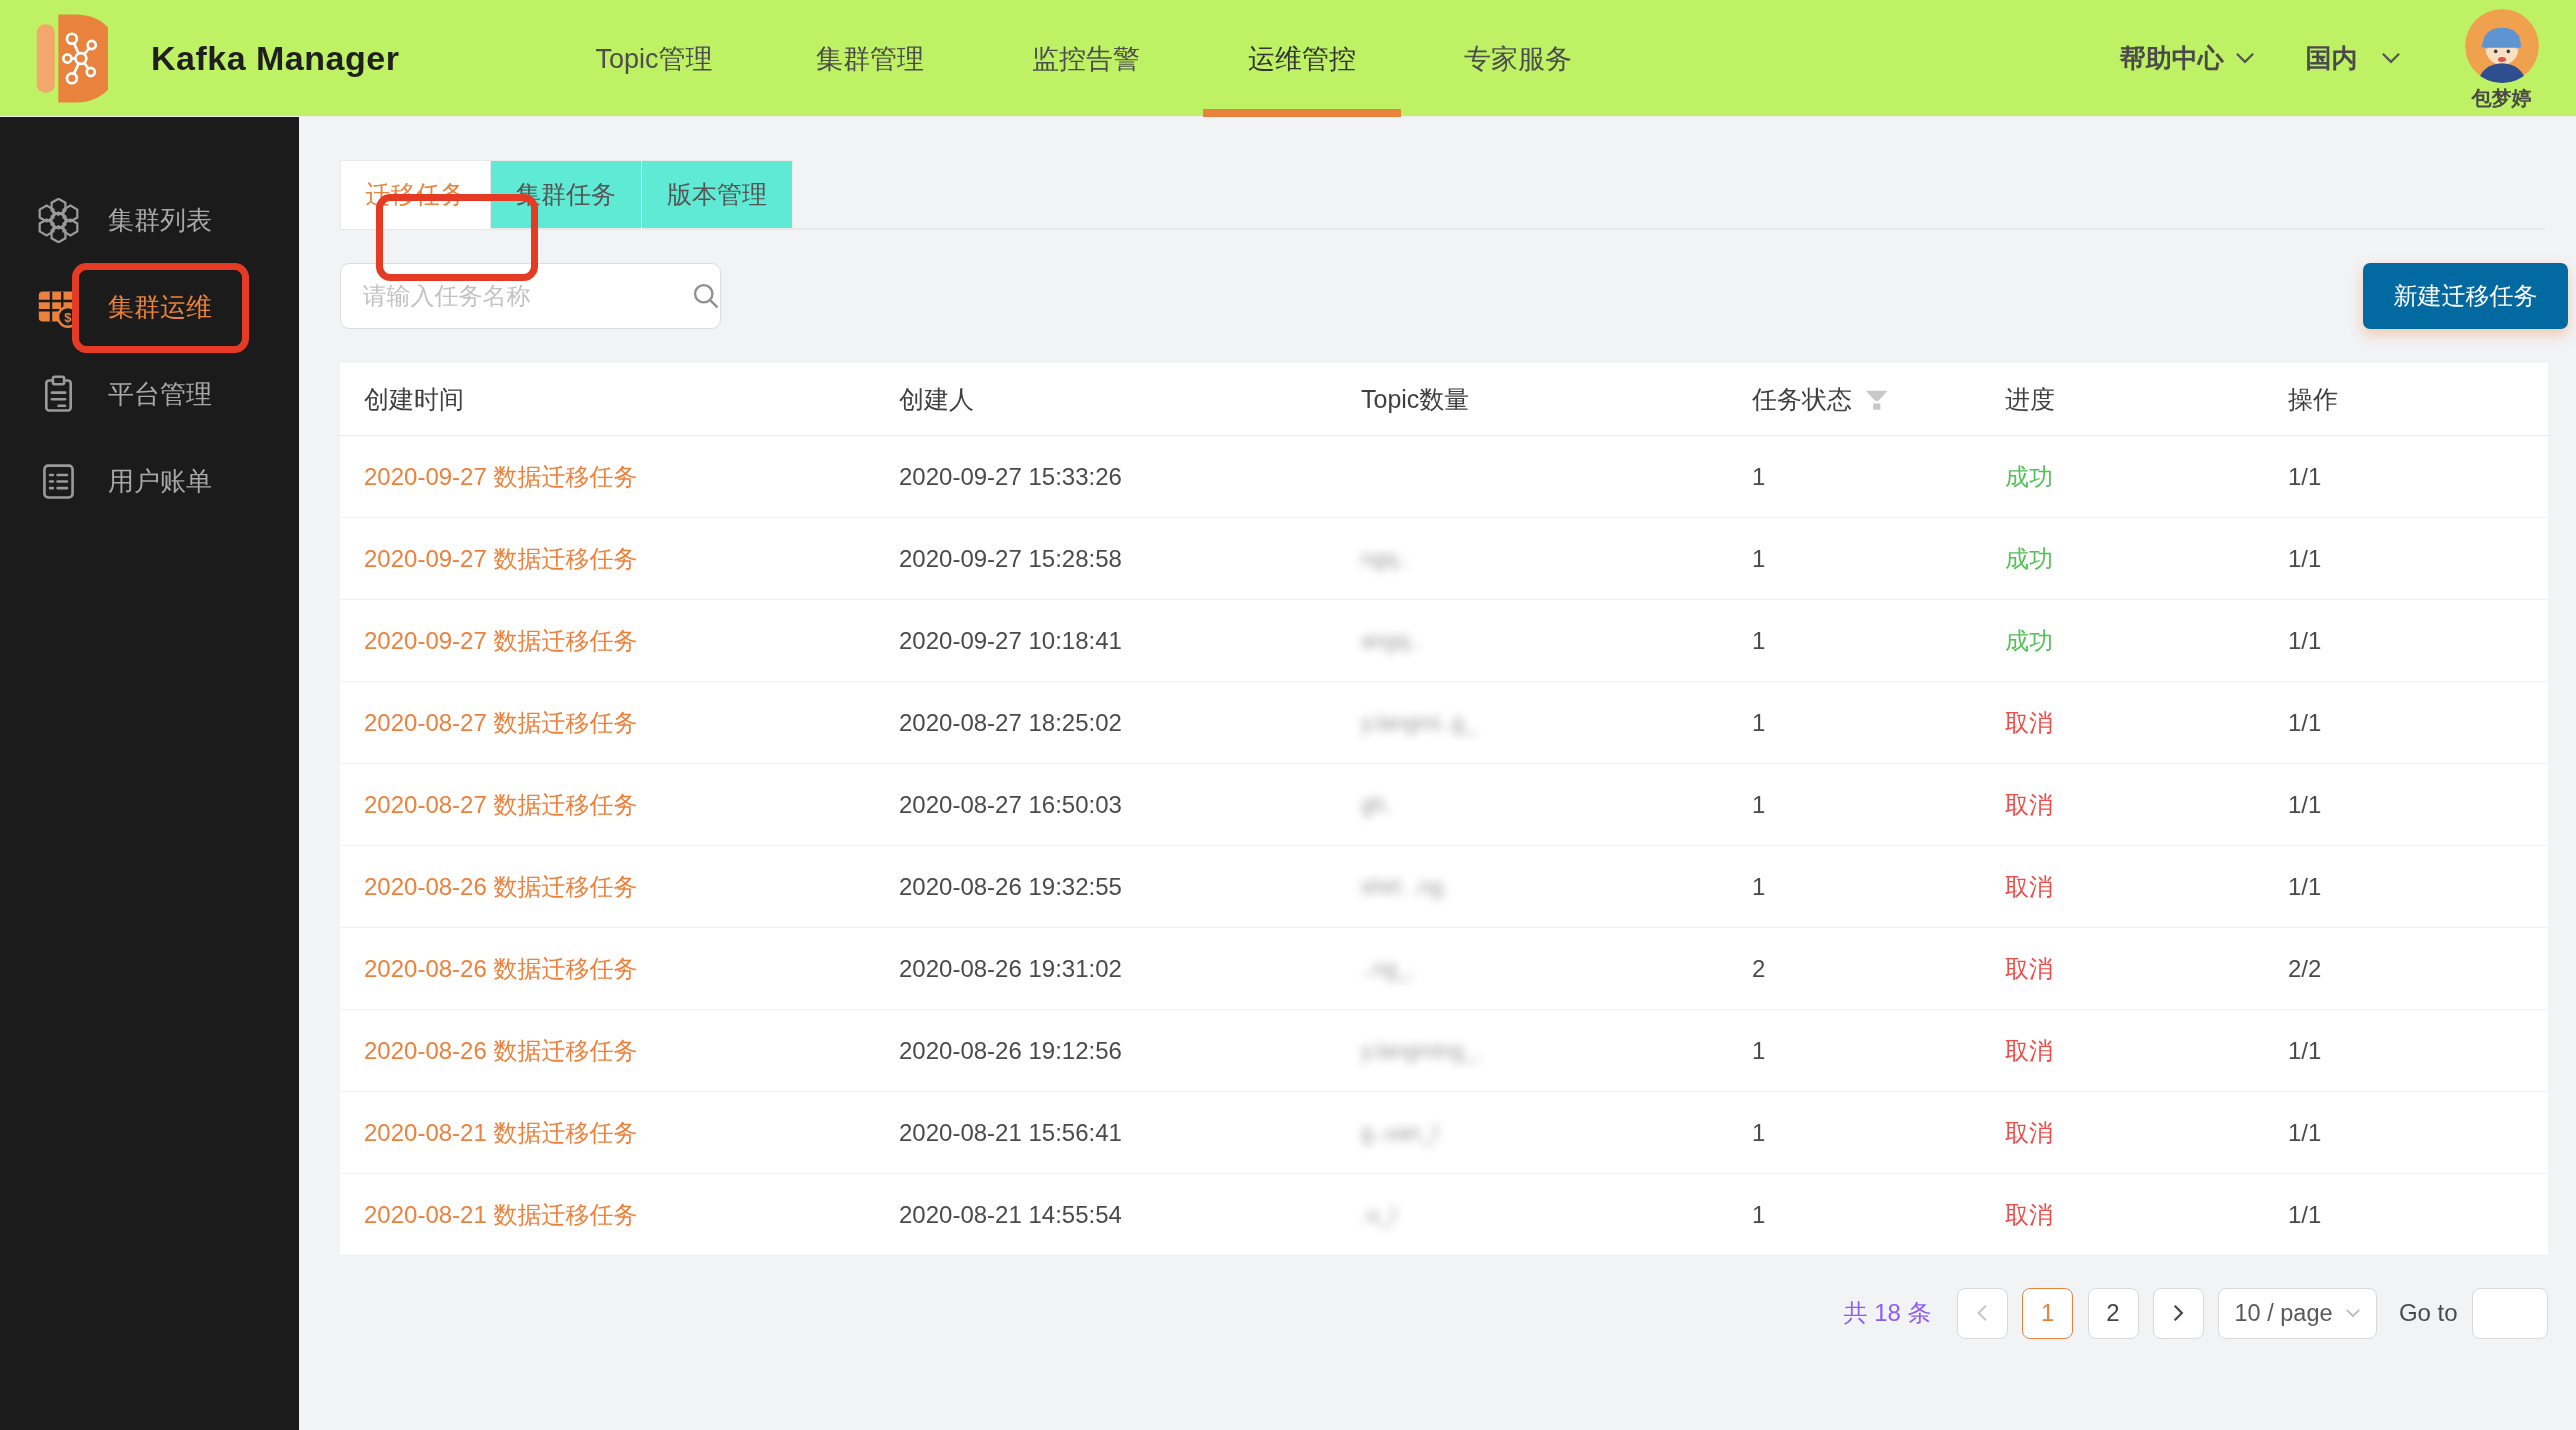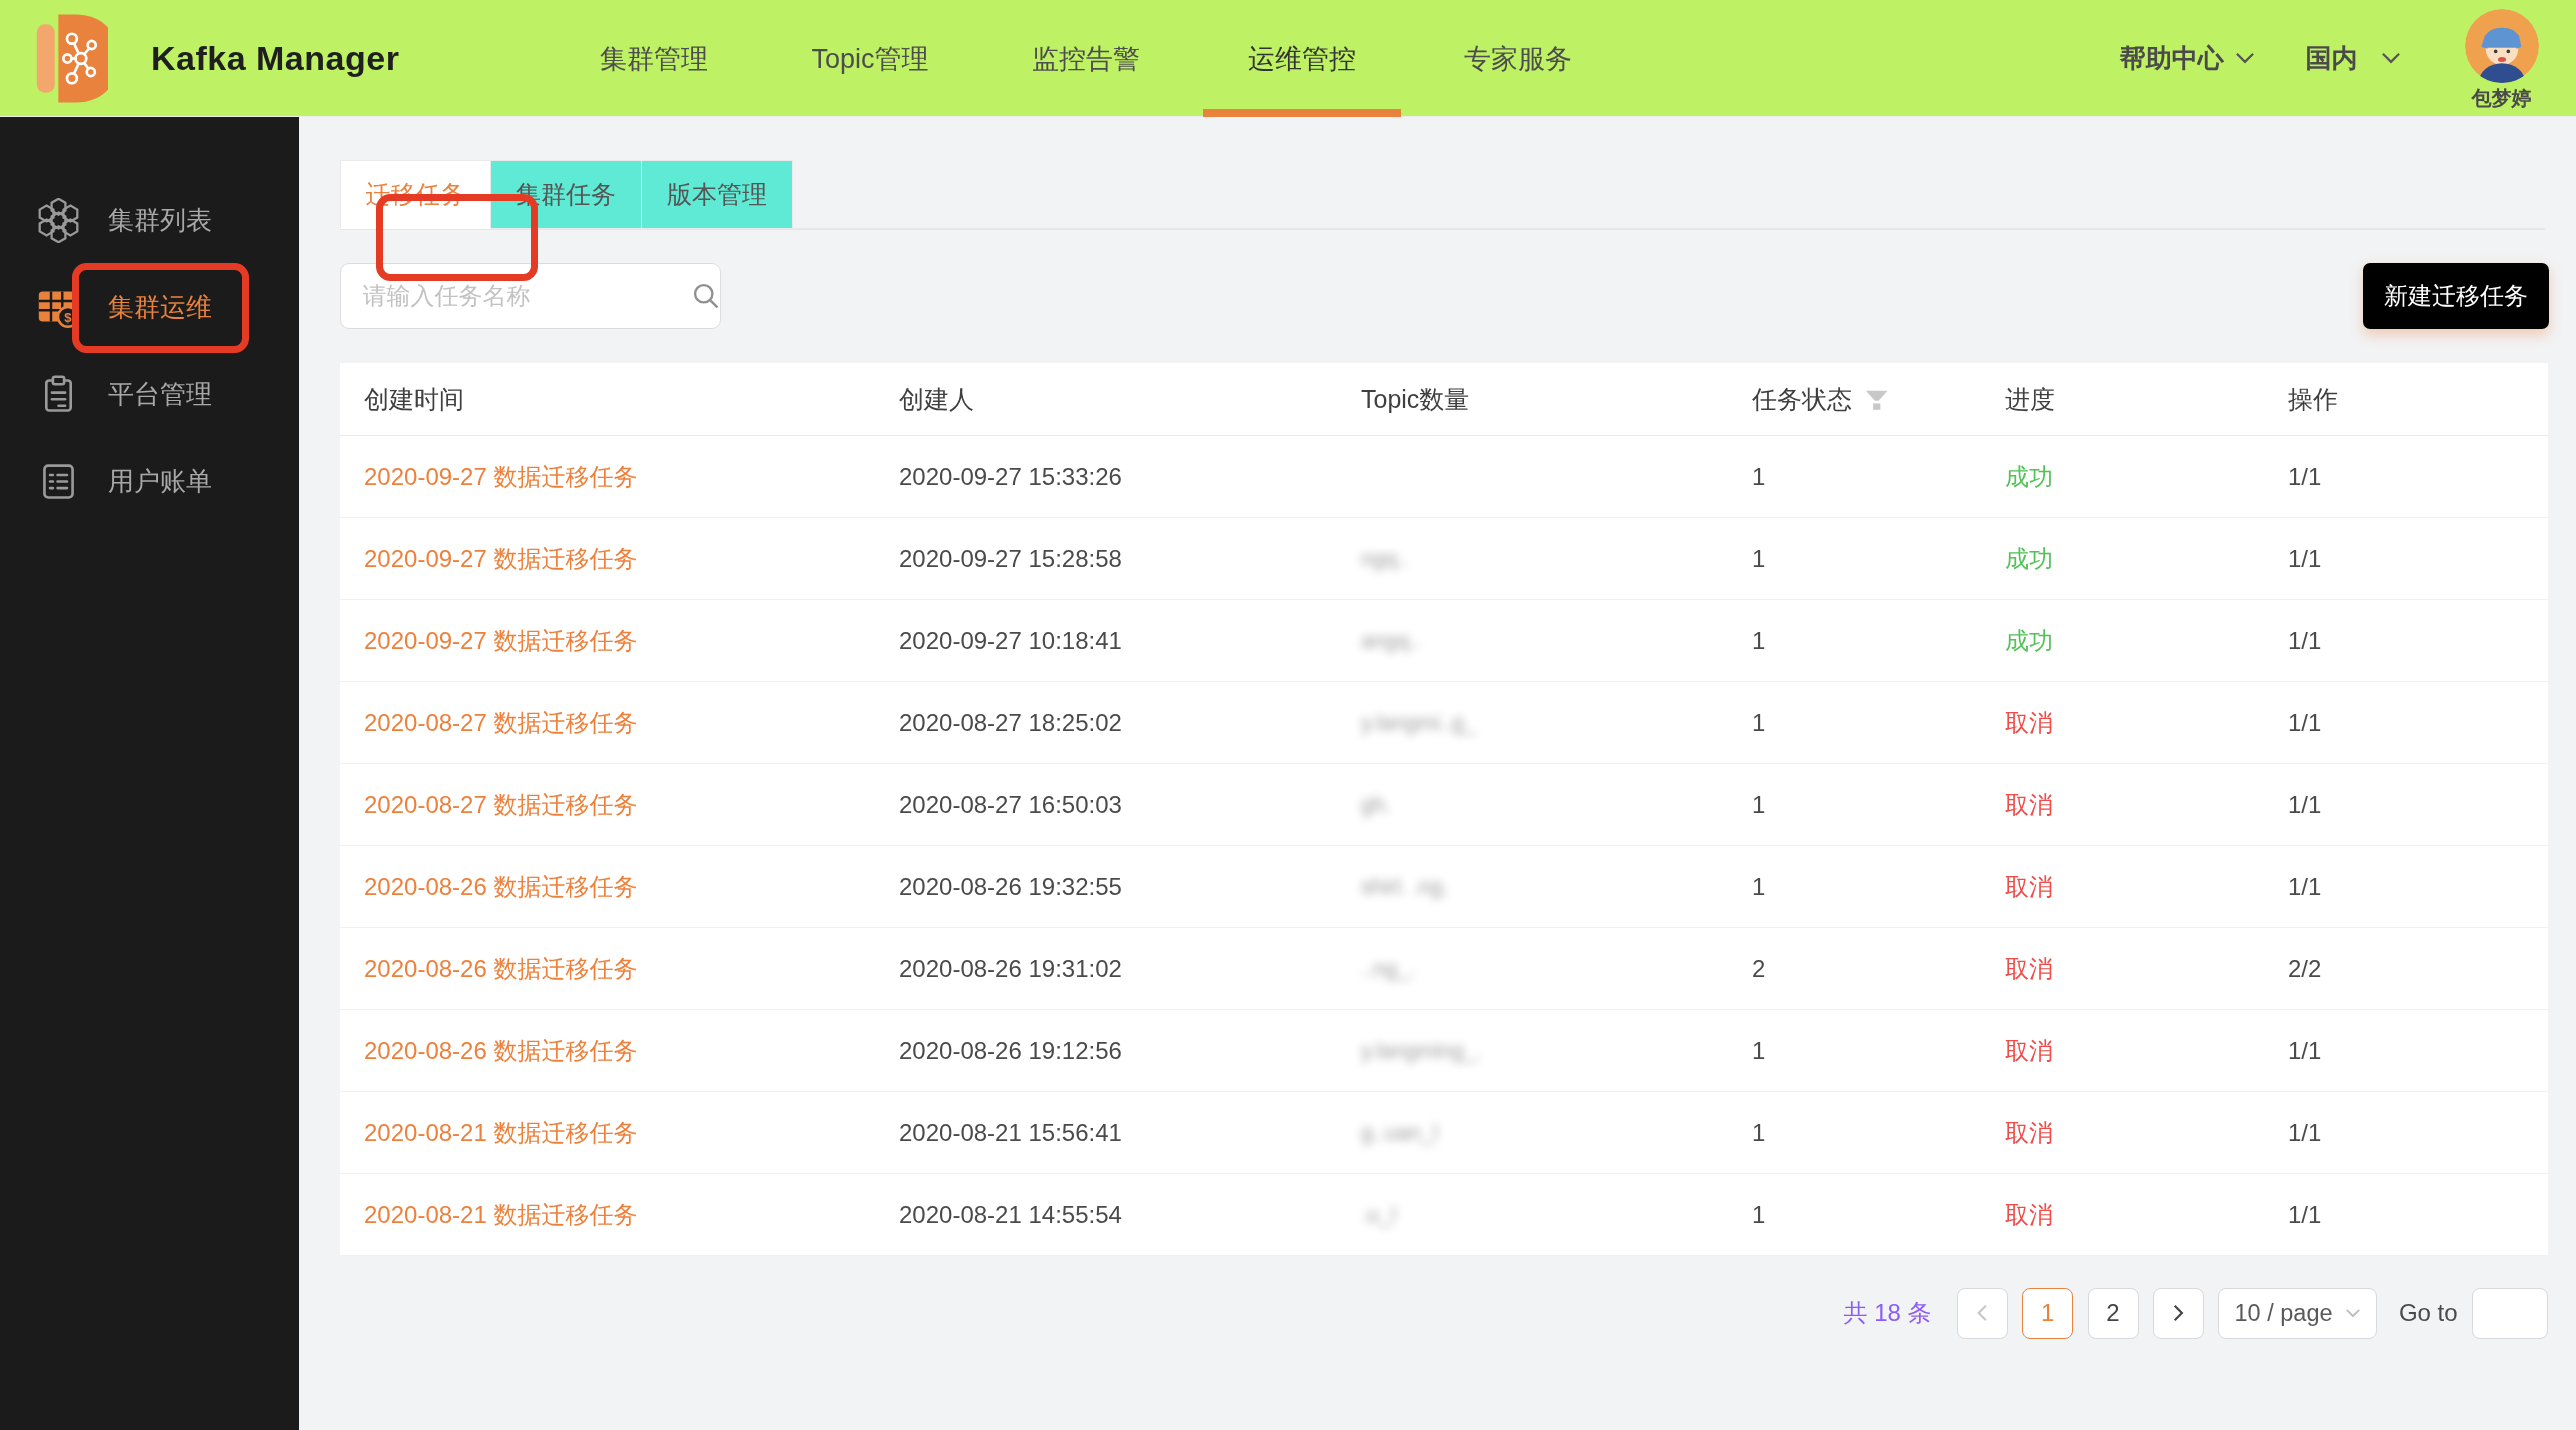--- a/index.html
+++ b/index.html
@@ -45,22 +45,22 @@
   .tab:first-child { border-left-width:1.8px; }
   .tab.active { background:#ffffff; color:#e8823d; border-bottom-color:#ffffff; }
 
   .search-box { position:absolute; left:41px; top:146px; width:381px; height:66px;
     background:#fff; border:1.8px solid #dcdcdc; border-radius:9px; display:flex; align-items:center; }
   .search-input { flex:1; height:100%; border:none; outline:none; background:transparent;
     font-size:24px; color:#701a75; padding:0 18px 0 21.6px; font-family:inherit; }
   .search-input::placeholder { color:#c2c2c2; }
   .search-icon { margin-right:20px; flex:0 0 auto; cursor:pointer; }
 
-  .new-task-btn { position:absolute; left:2064px; top:146px; width:186px; height:66px;
-    background:#000000; color:#fff; font-size:24px; border:none; border-radius:7.2px;
+  .new-task-btn { position:absolute; left:2064px; top:146px; width:205px; height:66px;
+    background:#0369a1; color:#fff; font-size:24px; border:none; border-radius:7.2px;
     box-shadow:0 5.4px 12.6px rgba(232,130,61,.35); cursor:pointer; font-family:inherit; }
 
   
   .task-table { position:absolute; left:41px; top:246px; width:2208px; background:#ffffff; }
   .t-row { display:grid; grid-template-columns:535px 462px 391px 253px 283px 151px 133px; align-items:center; }
   .t-head { height:73px; border-bottom:1.8px solid #e9e9e9; }
   .t-head .t-cell { font-size:25px; font-weight:500; color:#3f3f3f; }
   .t-body-row { height:82px; border-bottom:1.8px solid #f0f0f0; background:#fff; }
   .t-cell { padding-left:24px; display:flex; align-items:center; gap:12.6px;
     font-size:24px; color:#4a4a4a; white-space:nowrap; overflow:hidden; }
@@ -109,22 +109,22 @@
         <circle cx="64" cy="40" r="4.5"></circle>
         <circle cx="37" cy="55" r="4.5"></circle>
         <circle cx="42" cy="77" r="5.5"></circle>
         <circle cx="63" cy="70" r="4.5"></circle>
       </g>
     </svg>
     <span class="brand-title">Kafka Manager</span>
   </div>
 
   <nav class="main-nav">
+    <a class="nav-item">Topic管理</a>
     <a class="nav-item">集群管理</a>
-    <a class="nav-item">Topic管理</a>
     <a class="nav-item">监控告警</a>
     <a class="nav-item active">运维管控</a>
     <a class="nav-item">专家服务</a>
   </nav>
 
   <div class="header-right">
     <div class="hdr-menu">
       <span>帮助中心</span>
       <svg width="20" height="12.6" viewBox="0 0 22 14">
         <polyline points="2,2 11,11 20,2" fill="none" stroke="#555" stroke-width="2.5"></polyline>

